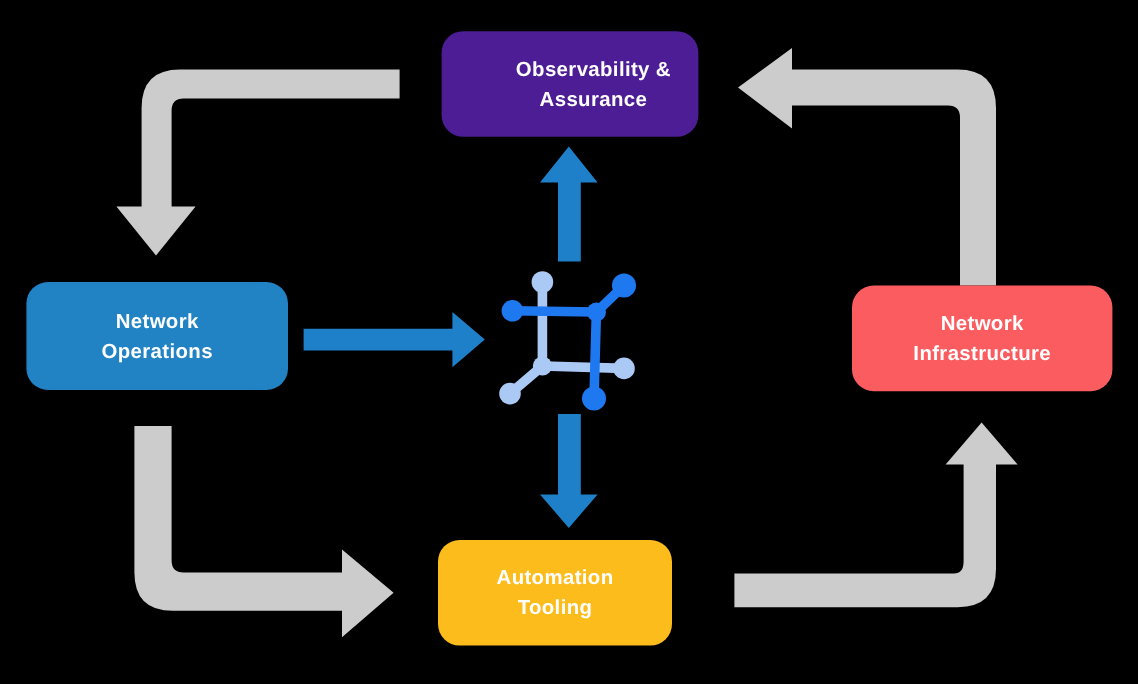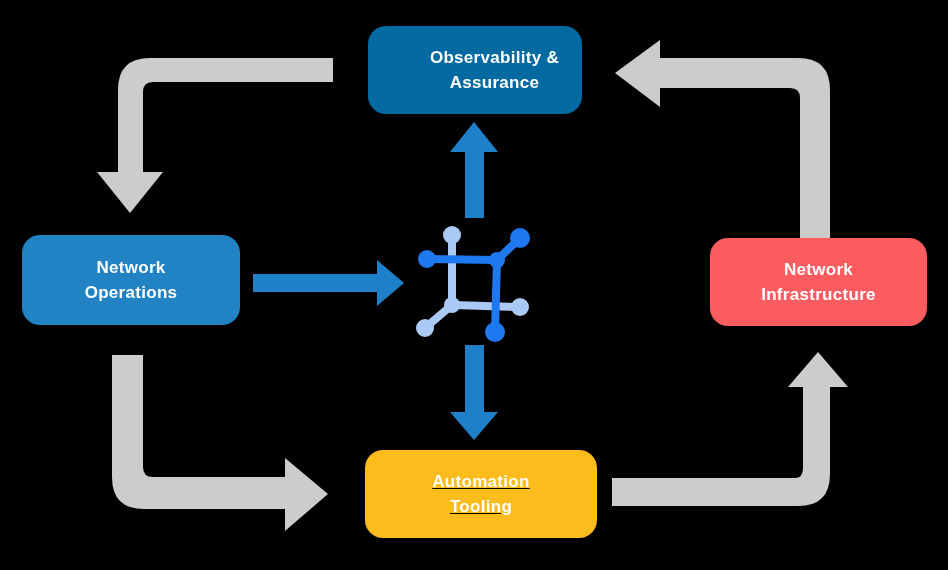--- a/index.html
+++ b/index.html
@@ -30,21 +30,21 @@
     font-size: 17px;
     font-weight: 600;
     line-height: 1.5;
     letter-spacing: 0.3px;
     text-align: center;
     white-space: pre-line;
   }
   .node-observability   { left: 368px; top: 26px;  width: 214px; height: 88px; }
   .node-operations      { left: 22px;  top: 235px; width: 218px; height: 90px; }
   .node-infrastructure  { left: 710px; top: 238px; width: 217px; height: 88px; }
-  .node-tooling         { left: 365px; top: 450px; width: 232px; height: 88px; text-decoration: underline; }
+  .node-tooling         { left: 365px; top: 450px; width: 195px; height: 88px; }
   .center-icon {
     position: absolute;
     left: 404px; top: 218px;
     width: 126px; height: 126px;
   }
 </style>
 </head>
 <body>
 
 <div class="canvas" style="background-color: rgb(0, 0, 0);">
@@ -59,21 +59,21 @@
 
     <path d="M 830 238 L 830 90 Q 830 58 798 58 L 660 58 L 660 40 L 615 73 L 660 107 L 660 88 L 790 88 Q 800 88 800 98 L 800 238 Z" style="fill: rgb(204, 204, 204);"></path>
 
     <path d="M 465 218 L 465 152 L 450 152 L 474 122 L 498 152 L 484 152 L 484 218 Z" style="fill: rgb(30, 128, 200);"></path>
 
     <path d="M 253 274 L 377 274 L 377 260 L 404 283 L 377 306 L 377 292 L 253 292 Z" style="fill: rgb(30, 128, 200);"></path>
 
     <path d="M 465 345 L 465 412 L 450 412 L 474 440 L 498 412 L 484 412 L 484 345 Z" style="fill: rgb(30, 128, 200);"></path>
   </svg>
 
-  <div class="node node-observability" style="background-color: #0369a1; padding-left: 39px;">
+  <div class="node node-observability" style="background-color: #4c1d95; padding-left: 39px;">
     <div class="label">Observability &amp;
 Assurance</div>
   </div>
 
   <div class="node node-operations" style="background-color: rgb(33, 130, 196);">
     <div class="label">Network
 Operations</div>
   </div>
 
   <div class="node node-infrastructure" style="background-color: rgb(251, 92, 95);">

